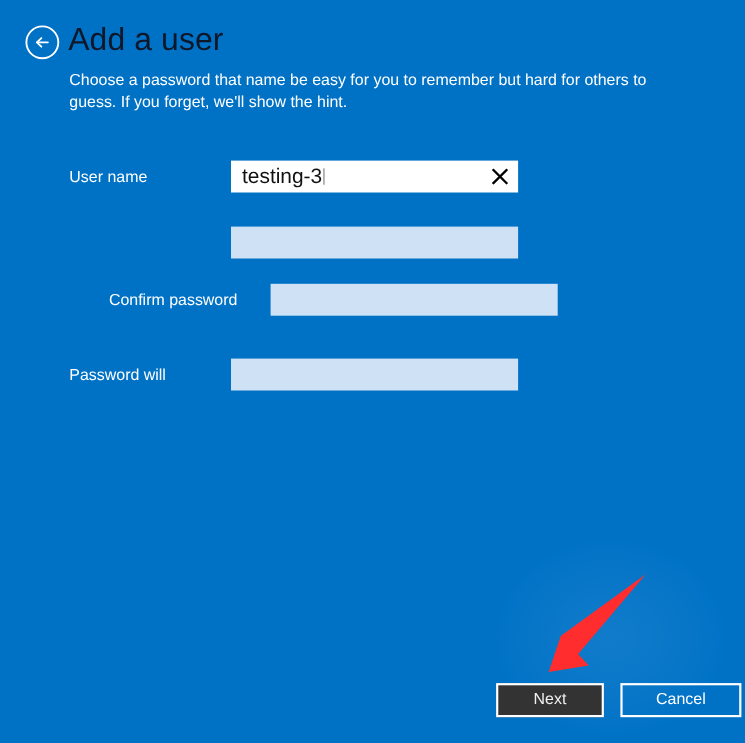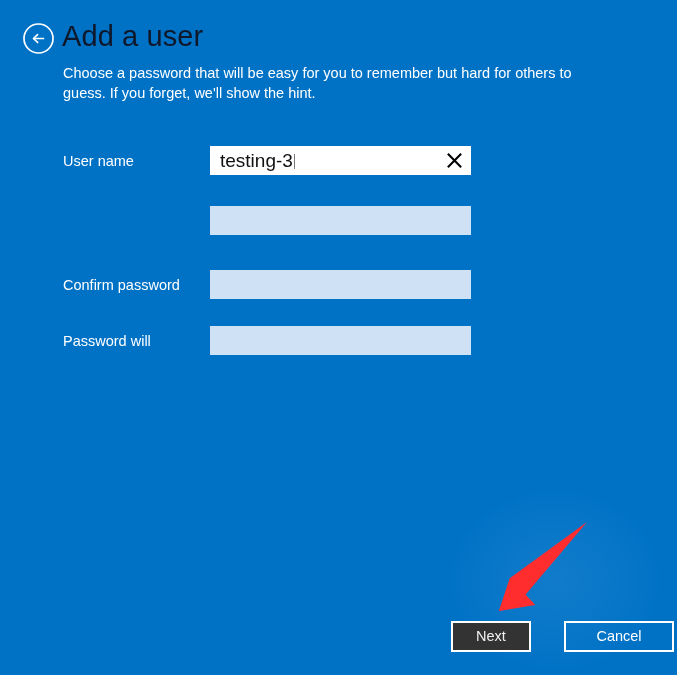--- a/index.html
+++ b/index.html
@@ -154,21 +154,21 @@
     line-height: 1;
     cursor: pointer;
     display: flex;
     align-items: center;
     justify-content: center;
     padding: 0;
   }
   .btn-next {
     left: 451px;
     top: 621px;
-    width: 80px;
+    width: 98px;
     background: #333333;
     color: #f0f0f0;
   }
   .btn-cancel {
     left: 564px;
     top: 621px;
     width: 110px;
   }
 
   
@@ -191,41 +191,41 @@
   <div class="back-button">
     <svg width="33" height="33" viewBox="0 0 33 33" aria-hidden="true">
       <circle cx="16.5" cy="16.5" r="14.5" fill="none" stroke="#ffffff" stroke-width="1.7"></circle>
       <path d="M21.5 16.5 H11.8" fill="none" stroke="#ffffff" stroke-width="1.7" stroke-linecap="round"></path>
       <path d="M15.6 12.6 L11.5 16.5 L15.6 20.4" fill="none" stroke="#ffffff" stroke-width="1.7" stroke-linecap="round" stroke-linejoin="round"></path>
     </svg>
   </div>
 
   <div class="page-title">Add a user</div>
 
-  <div class="page-desc">Choose a password that will be easy for you to remember but hard for others to guess. If you forget, we'll show the hint.</div>
+  <div class="page-desc">Choose a password that name be easy for you to remember but hard for others to guess. If you forget, we'll show the hint.</div>
 </div>
 
 <div class="form">
 
   <div class="field-row" style="top:146px;">
     <div class="field-label">User name</div>
     <div class="field-box active"></div>
     <div class="field-value"><span>testing-3</span><span class="caret"></span></div>
     <div class="clear-icon">
       <svg width="15" height="15" viewBox="0 0 15 15" aria-hidden="true">
         <path d="M1.6 1.6 L13.4 13.4 M13.4 1.6 L1.6 13.4" stroke="#000000" stroke-width="2.1" stroke-linecap="square"></path>
       </svg>
     </div>
   </div>
 
   <div class="field-row" style="top:206px;">
     <div class="field-box"></div>
   </div>
 
-  <div class="field-row" style="top:270px;">
+  <div class="field-row" style="top:258px;margin-left:36px;">
     <div class="field-label">Confirm password</div>
     <div class="field-box"></div>
   </div>
 
   <div class="field-row" style="top:326px;">
     <div class="field-label">Password will</div>
     <div class="field-box"></div>
   </div>
 
 </div>

